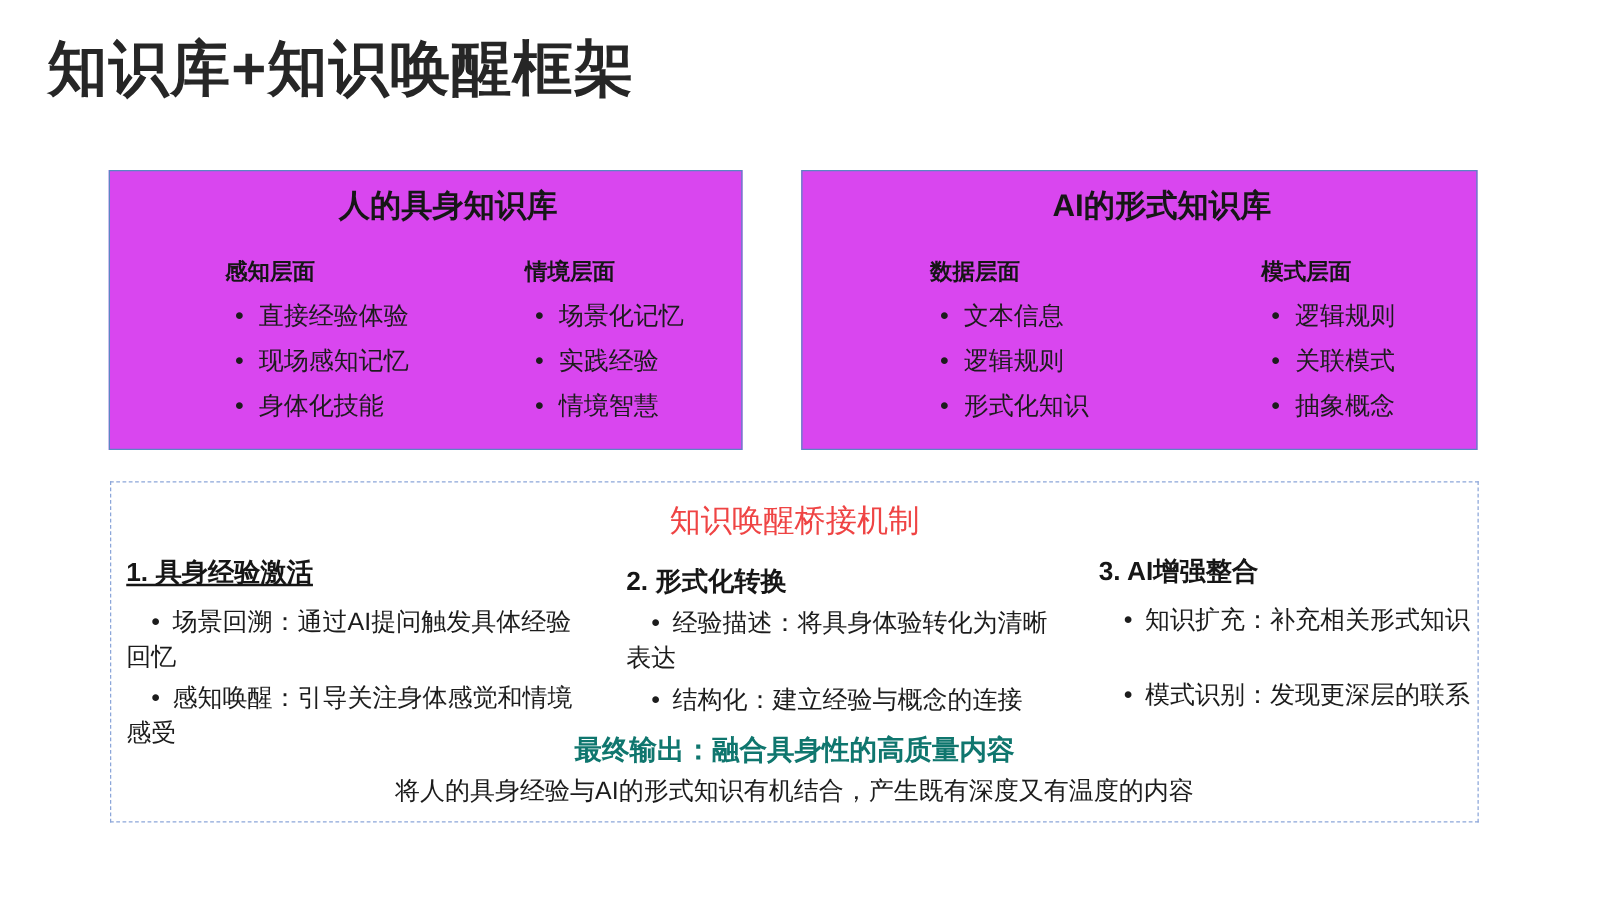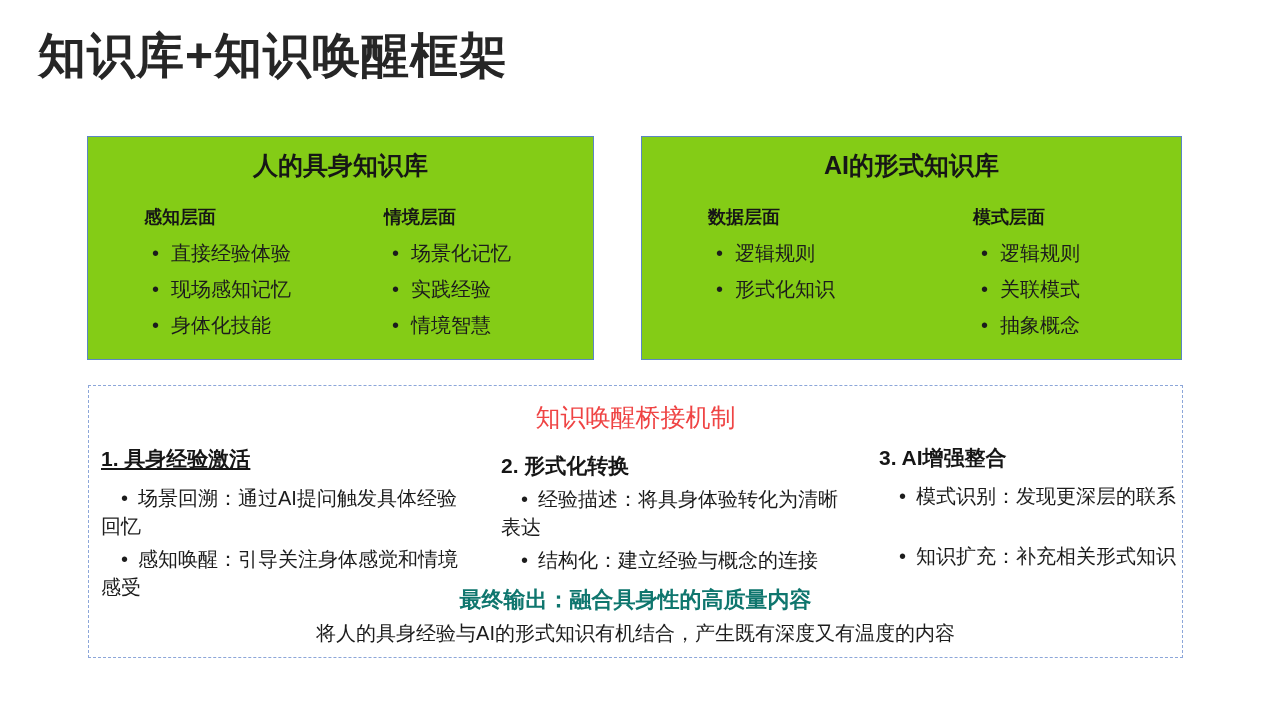--- a/index.html
+++ b/index.html
@@ -16,22 +16,23 @@
   
   .page-title {
     position: absolute; left: 38px; top: 24px; margin: 0;
     font-size: 48px; line-height: 64px; font-weight: 700;
     letter-spacing: 1px; color: #262626; white-space: nowrap;
   }
 
   
   .kbox {
     position: absolute; top: 136px; height: 224px;
-    border: 1.5px solid #5b86c4; background: #84cc16;
+    border: 1.5px solid #5b86c4; background: #d946ef;
     box-sizing: border-box;
+    padding-left: 36px;
   }
   .kbox.human { left: 87px;  width: 507px; }
   .kbox.ai    { left: 641px; width: 541px; }
   .kbox .box-title {
     margin: 12px 0 0; text-align: center;
     font-size: 25px; line-height: 32px; font-weight: 700; color: #161616;
   }
   .kbox .cols { display: flex; margin-top: 23px; }
   .kbox.human .cols { padding-left: 56px; }
   .kbox.ai    .cols { padding-left: 66px; }
@@ -104,20 +105,21 @@
       </div>
     </div>
   </section>
 
   <section class="kbox ai">
     <h2 class="box-title">AI的形式知识库</h2>
     <div class="cols">
       <div class="col">
         <h3 class="col-header">数据层面</h3>
         <ul>
+          <li><span class="dot">•</span><span>文本信息</span></li>
           <li><span class="dot">•</span><span>逻辑规则</span></li>
           <li><span class="dot">•</span><span>形式化知识</span></li>
         </ul>
       </div>
       <div class="col">
         <h3 class="col-header">模式层面</h3>
         <ul>
           <li><span class="dot">•</span><span>逻辑规则</span></li>
           <li><span class="dot">•</span><span>关联模式</span></li>
           <li><span class="dot">•</span><span>抽象概念</span></li>
@@ -135,22 +137,22 @@
         <p><span class="dot">•</span><span>场景回溯：通过AI提问触发具体经验回忆</span></p>
         <p><span class="dot">•</span><span>感知唤醒：引导关注身体感觉和情境感受</span></p>
       </div>
       <div class="step s2">
         <h3 class="step-heading">2. 形式化转换</h3>
         <p><span class="dot">•</span><span>经验描述：将具身体验转化为清晰表达</span></p>
         <p><span class="dot">•</span><span>结构化：建立经验与概念的连接</span></p>
       </div>
       <div class="step s3">
         <h3 class="step-heading">3. AI增强整合</h3>
+        <p><span class="dot">•</span><span>知识扩充：补充相关形式知识</span></p>
         <p><span class="dot">•</span><span>模式识别：发现更深层的联系</span></p>
-        <p><span class="dot">•</span><span>知识扩充：补充相关形式知识</span></p>
       </div>
     </div>
 
     <div class="output-title">最终输出：融合具身性的高质量内容</div>
     <div class="output-desc">将人的具身经验与AI的形式知识有机结合，产生既有深度又有温度的内容</div>
   </section>
 
 </div>
 
 </body></html>

